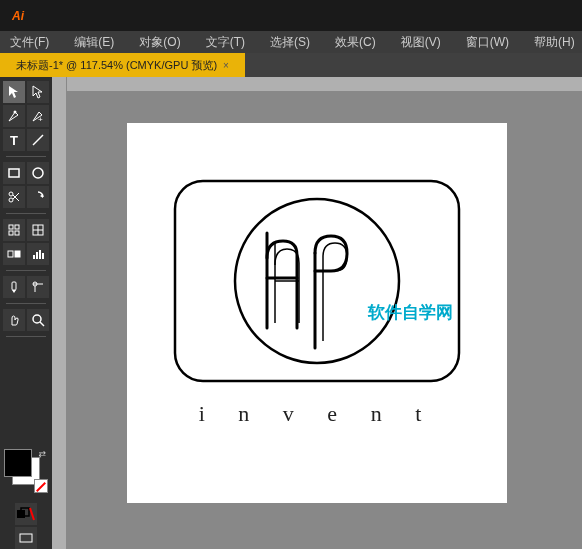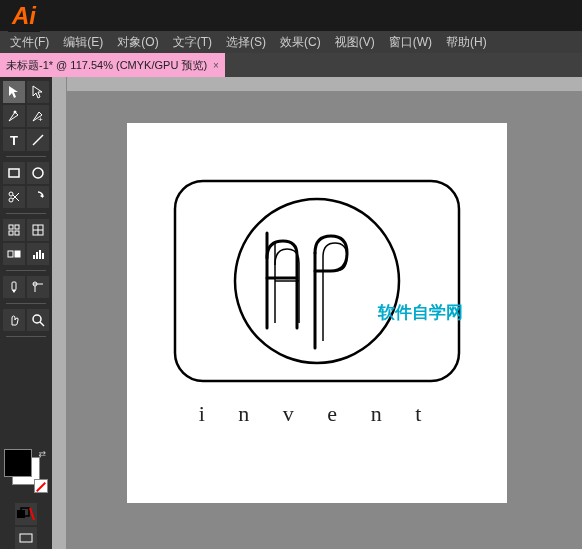--- a/index.html
+++ b/index.html
@@ -15,56 +15,56 @@
     .title-bar {
       height: 31px;
       background: #1a1a1a;
       display: flex;
       align-items: center;
       padding: 0 8px;
     }
     .ai-logo {
       color: #ff6600;
       font-weight: bold;
-      font-size: 24px;
+      font-size: 12px;
       font-style: italic;
       margin-right: 10px;
       background: #1a1a1a;
       padding: 2px 4px;
     }
 
     
     .menu-bar {
       height: 22px;
       background: #3c3c3c;
       display: flex;
       align-items: center;
       padding: 0 4px;
-      gap: 2px;
+      gap: 13px;
     }
     .menu-item {
       color: #cccccc;
       font-size: 12px;
       padding: 2px 6px;
       cursor: pointer;
       white-space: nowrap;
     }
 
     
     .tab-bar {
       height: 24px;
       background: #404040;
       display: flex;
       align-items: center;
     }
     .tab {
-      background: #f9a8d4;
+      background: #eab308;
       color: #222;
       font-size: 11px;
-      padding: 4px 6px;
+      padding: 4px 16px;
       display: flex;
       align-items: center;
       gap: 6px;
       height: 100%;
       cursor: pointer;
     }
     .tab-close {
       font-size: 10px;
       color: #555;
     }
@@ -193,21 +193,21 @@
     .hp-logo-container {
       position: relative;
       width: 300px;
       height: 280px;
     }
 
     
     .watermark {
       position: absolute;
       top: 50%;
-      right: 4px;
+      right: 14px;
       transform: translateY(-50%);
       color: #00aacc;
       font-size: 16px;
       font-weight: bold;
       line-height: 1.4;
       text-align: center;
       pointer-events: none;
     }
   </style>
 </head>

